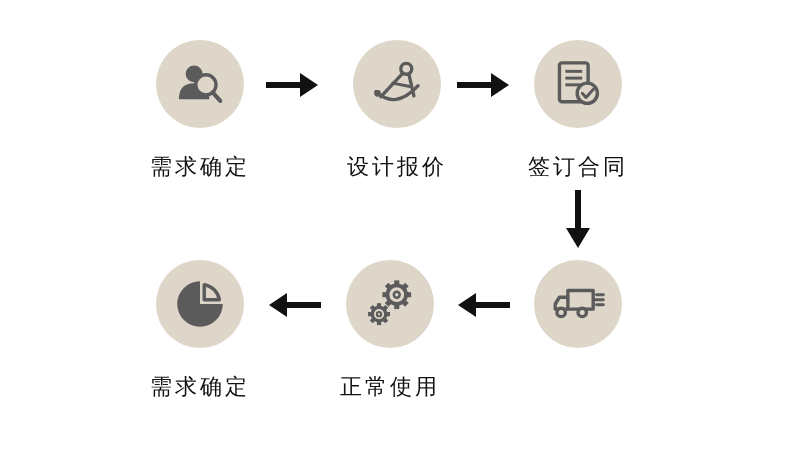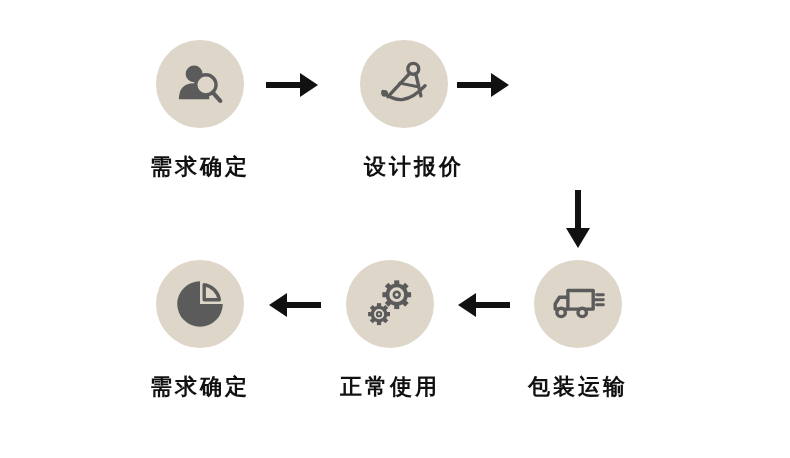--- a/index.html
+++ b/index.html
@@ -30,21 +30,21 @@
     align-items: center;
     justify-content: center;
   }
   .circle svg {
     color: var(--icon, #5b5b5b);
     display: block;
   }
   .label {
     margin-top: 24px;
     font-size: 22px;
-    font-weight: 700;
+    font-weight: 400;
     letter-spacing: 3px;
     color: var(--text, #111111);
     white-space: nowrap;
   }
   .arrow {
     position: absolute;
     color: var(--arrow, #111111);
   }
 </style>
 </head>
@@ -62,58 +62,70 @@
       </svg>
     </div>
     <div class="label">需求确定</div>
   </div>
 
   <svg class="arrow" style="left:266px; top:71px;" width="52" height="28" viewBox="0 0 52 28">
     <line x1="0" y1="14" x2="36" y2="14" stroke="currentColor" stroke-width="6"></line>
     <polygon points="34,2 52,14 34,26" fill="currentColor"></polygon>
   </svg>
 
-  <div class="step" style="left:344px; top:40px;text-align:right;">
+  <div class="step" style="left:337px; top:40px;">
     <div class="circle">
       <svg width="54" height="54" viewBox="0 0 64 64">
         <circle cx="43" cy="14" r="6.5" fill="none" stroke="currentColor" stroke-width="4"></circle>
         <line x1="39" y1="19" x2="13" y2="47" stroke="currentColor" stroke-width="4" stroke-linecap="round"></line>
         <line x1="46" y1="20" x2="52" y2="46" stroke="currentColor" stroke-width="4" stroke-linecap="round"></line>
         <line x1="27" y1="31" x2="47" y2="35" stroke="currentColor" stroke-width="3.5" stroke-linecap="round"></line>
         <path d="M7,41 Q30,63 57,34" fill="none" stroke="currentColor" stroke-width="4" stroke-linecap="round"></path>
         <circle cx="9" cy="43" r="4" fill="currentColor"></circle>
       </svg>
     </div>
     <div class="label">设计报价</div>
   </div>
 
   <svg class="arrow" style="left:457px; top:71px;" width="52" height="28" viewBox="0 0 52 28">
     <line x1="0" y1="14" x2="36" y2="14" stroke="currentColor" stroke-width="6"></line>
     <polygon points="34,2 52,14 34,26" fill="currentColor"></polygon>
   </svg>
 
+  <div class="step" style="left:518px; top:40px;">
+    <div class="circle">
+      <svg width="54" height="54" viewBox="0 0 64 64">
+        <rect x="10" y="7" width="34" height="46" rx="3" fill="none" stroke="currentColor" stroke-width="4"></rect>
+        <line x1="17" y1="17" x2="37" y2="17" stroke="currentColor" stroke-width="3.5"></line>
+        <line x1="17" y1="25" x2="37" y2="25" stroke="currentColor" stroke-width="3.5"></line>
+        <line x1="17" y1="33" x2="37" y2="33" stroke="currentColor" stroke-width="3.5"></line>
+        <circle cx="43" cy="43" r="12" style="fill:var(--circle-bg, #ddd6c9)" stroke="currentColor" stroke-width="4"></circle>
+        <path d="M37,43 l4.5,5 l9,-10" fill="none" stroke="currentColor" stroke-width="3.5" stroke-linecap="round" stroke-linejoin="round"></path>
+      </svg>
+    </div>
+    <div class="label">签订合同</div>
+  </div>
 
   <svg class="arrow" style="left:564px; top:190px;" width="28" height="58" viewBox="0 0 28 58">
     <line x1="14" y1="0" x2="14" y2="40" stroke="currentColor" stroke-width="6"></line>
     <polygon points="2,38 14,58 26,38" fill="currentColor"></polygon>
   </svg>
 
   <div class="step" style="left:518px; top:260px;">
     <div class="circle">
       <svg width="54" height="54" viewBox="0 0 64 64">
         <rect x="20" y="16" width="30" height="22" fill="none" stroke="currentColor" stroke-width="4" stroke-linejoin="round"></rect>
         <path d="M20,24 L10,24 L5,32 L5,38 L20,38" fill="none" stroke="currentColor" stroke-width="4" stroke-linejoin="round"></path>
         <circle cx="12" cy="42" r="5" style="fill:var(--circle-bg, #ddd6c9)" stroke="currentColor" stroke-width="4"></circle>
         <circle cx="37" cy="42" r="5" style="fill:var(--circle-bg, #ddd6c9)" stroke="currentColor" stroke-width="4"></circle>
         <line x1="54" y1="21" x2="62" y2="21" stroke="currentColor" stroke-width="3.5" stroke-linecap="round"></line>
         <line x1="52" y1="27" x2="62" y2="27" stroke="currentColor" stroke-width="3.5" stroke-linecap="round"></line>
         <line x1="54" y1="33" x2="62" y2="33" stroke="currentColor" stroke-width="3.5" stroke-linecap="round"></line>
       </svg>
     </div>
-    <div class="label">包装运输</div>
   </div>
 
   <svg class="arrow" style="left:458px; top:291px;" width="52" height="28" viewBox="0 0 52 28">
     <line x1="16" y1="14" x2="52" y2="14" stroke="currentColor" stroke-width="6"></line>
     <polygon points="18,2 0,14 18,26" fill="currentColor"></polygon>
   </svg>
 
   <div class="step" style="left:330px; top:260px;">
     <div class="circle">
       <svg width="54" height="54" viewBox="0 0 64 64">

